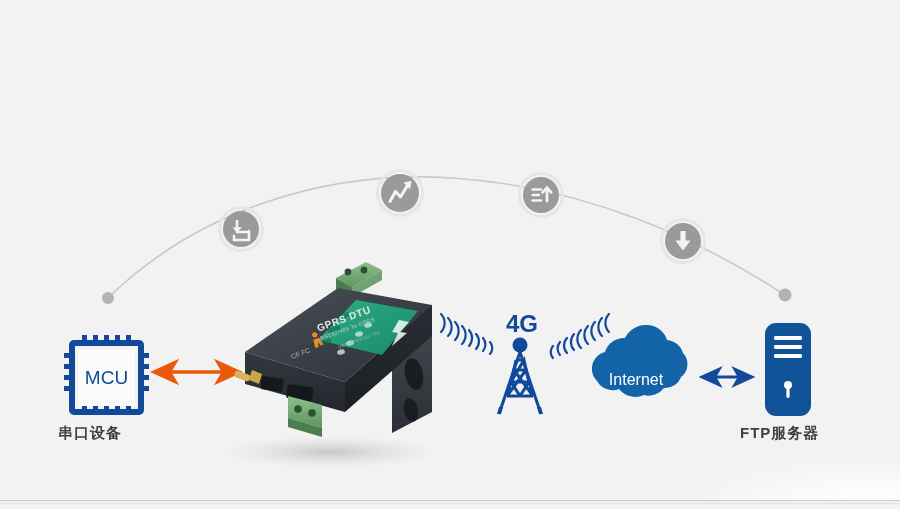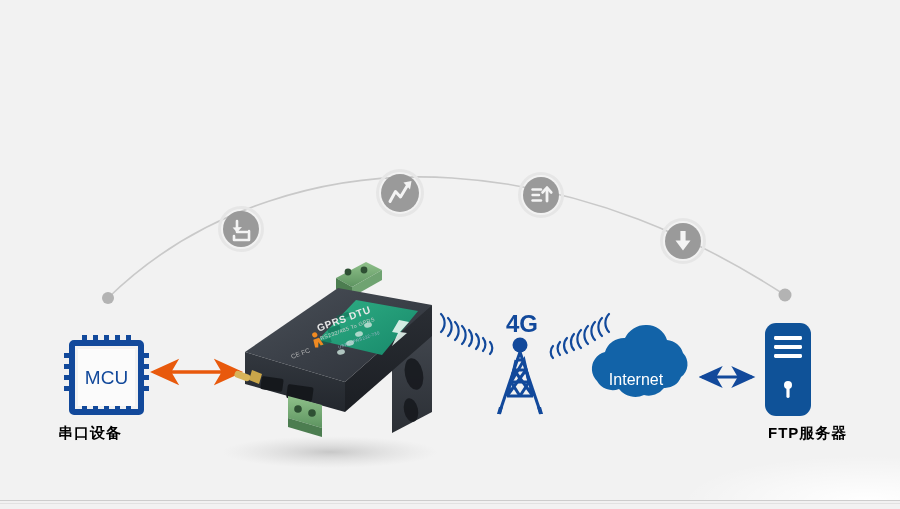--- a/index.html
+++ b/index.html
@@ -9,28 +9,28 @@
     background:#f2f2f2;
     font-family:"Liberation Sans","DejaVu Sans",sans-serif;
     overflow:hidden;
     position:relative;
   }
   #stage{position:absolute;left:0;top:0;width:900px;height:509px;}
   #stage > svg{position:absolute;left:0;top:0;}
 
   .lbl{
     position:absolute;
-    color:#000000;
+    color:#404040;
     font-size:15px;
     font-weight:bold;
     letter-spacing:1px;
     white-space:nowrap;
   }
   #lbl-mcu{left:58px;top:424px;}
-  #lbl-ftp{left:768px;top:424px;}
+  #lbl-ftp{left:740px;top:424px;}
 
   .bottom-rule{
     position:absolute;left:0;top:500px;width:900px;height:1px;
     background:#cdcdcd;
   }
   .bottom-rule2{
     position:absolute;left:0;top:503px;width:900px;height:1px;
     background:#e2e2e2;
   }
   .corner-glow{

